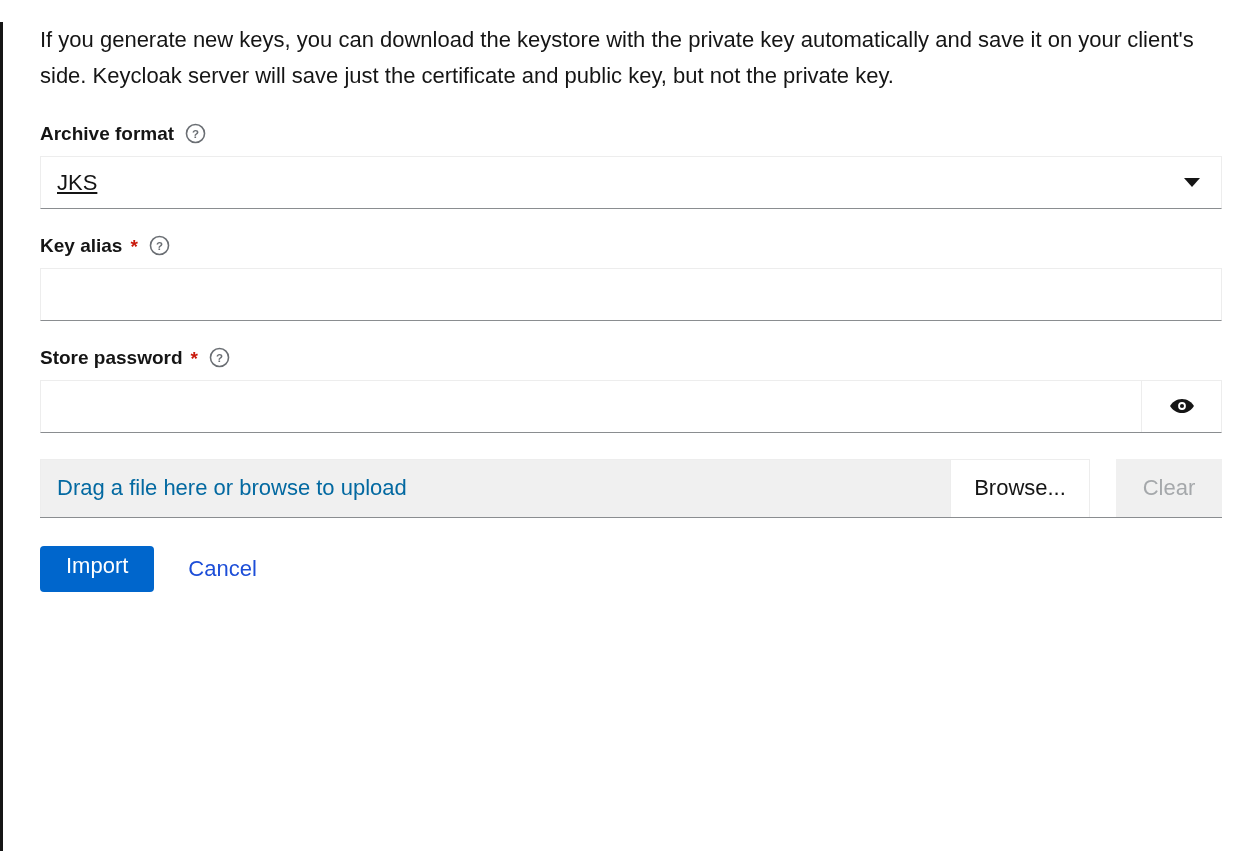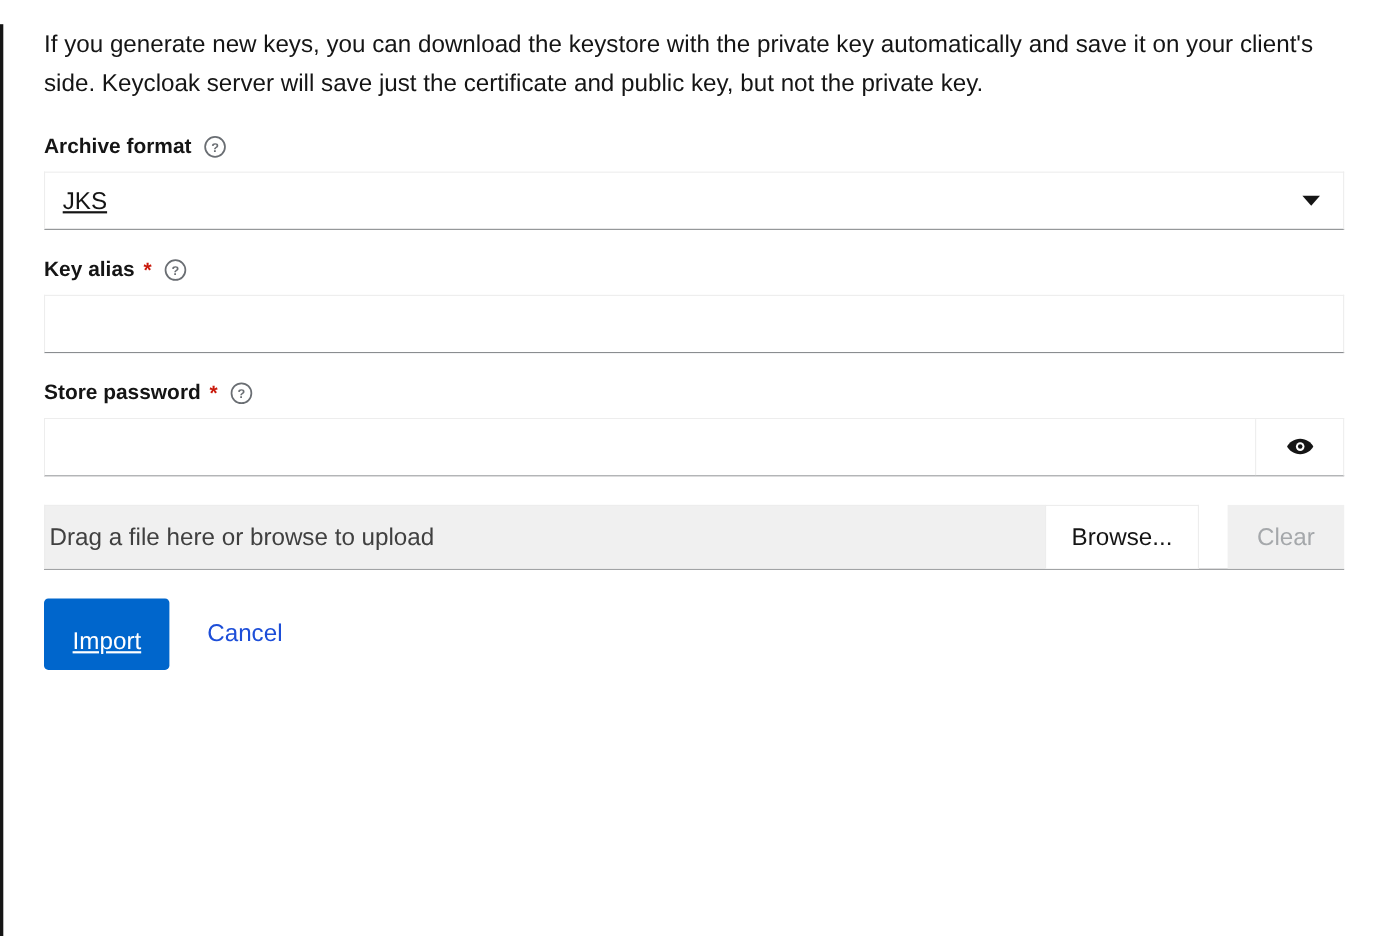--- a/index.html
+++ b/index.html
@@ -195,23 +195,23 @@
     border-bottom: 1px solid #8a8d90;
   }
   .file-drop {
     flex: 1;
     background: #f0f0f0;
     border: 1px solid #ededed;
     border-bottom: none;
     border-right: none;
     display: flex;
     align-items: center;
-    padding-left: 4px;
-    font-size: 22px;
-    color: #404040;
+    padding-left: 16px;
+    font-size: 22px;
+    color: #0369a1;
     font-family: "Liberation Sans", sans-serif;
     cursor: default;
     overflow: hidden;
     white-space: nowrap;
   }
   .browse-btn {
     width: 140px;
     background: #ffffff;
     border: 1px solid #ededed;
     border-bottom: none;
@@ -246,24 +246,23 @@
     align-items: center;
     gap: 12px;
   }
   .btn-primary {
     background: #0066cc;
     color: #ffffff;
     border: none;
     border-radius: 4px;
     font-family: "Liberation Sans", sans-serif;
     font-size: 22px;
-    padding: 27px 26px 14px 26px;
+    padding: 8px 26px 14px 26px;
     cursor: pointer;
     line-height: 1.1;
-    text-decoration: underline;
   }
   .btn-link {
     background: transparent;
     color: #1d4ed8;
     border: none;
     border-radius: 4px;
     font-family: "Liberation Sans", sans-serif;
     font-size: 22px;
     padding: 13px 22px 14px 22px;
     cursor: pointer;

